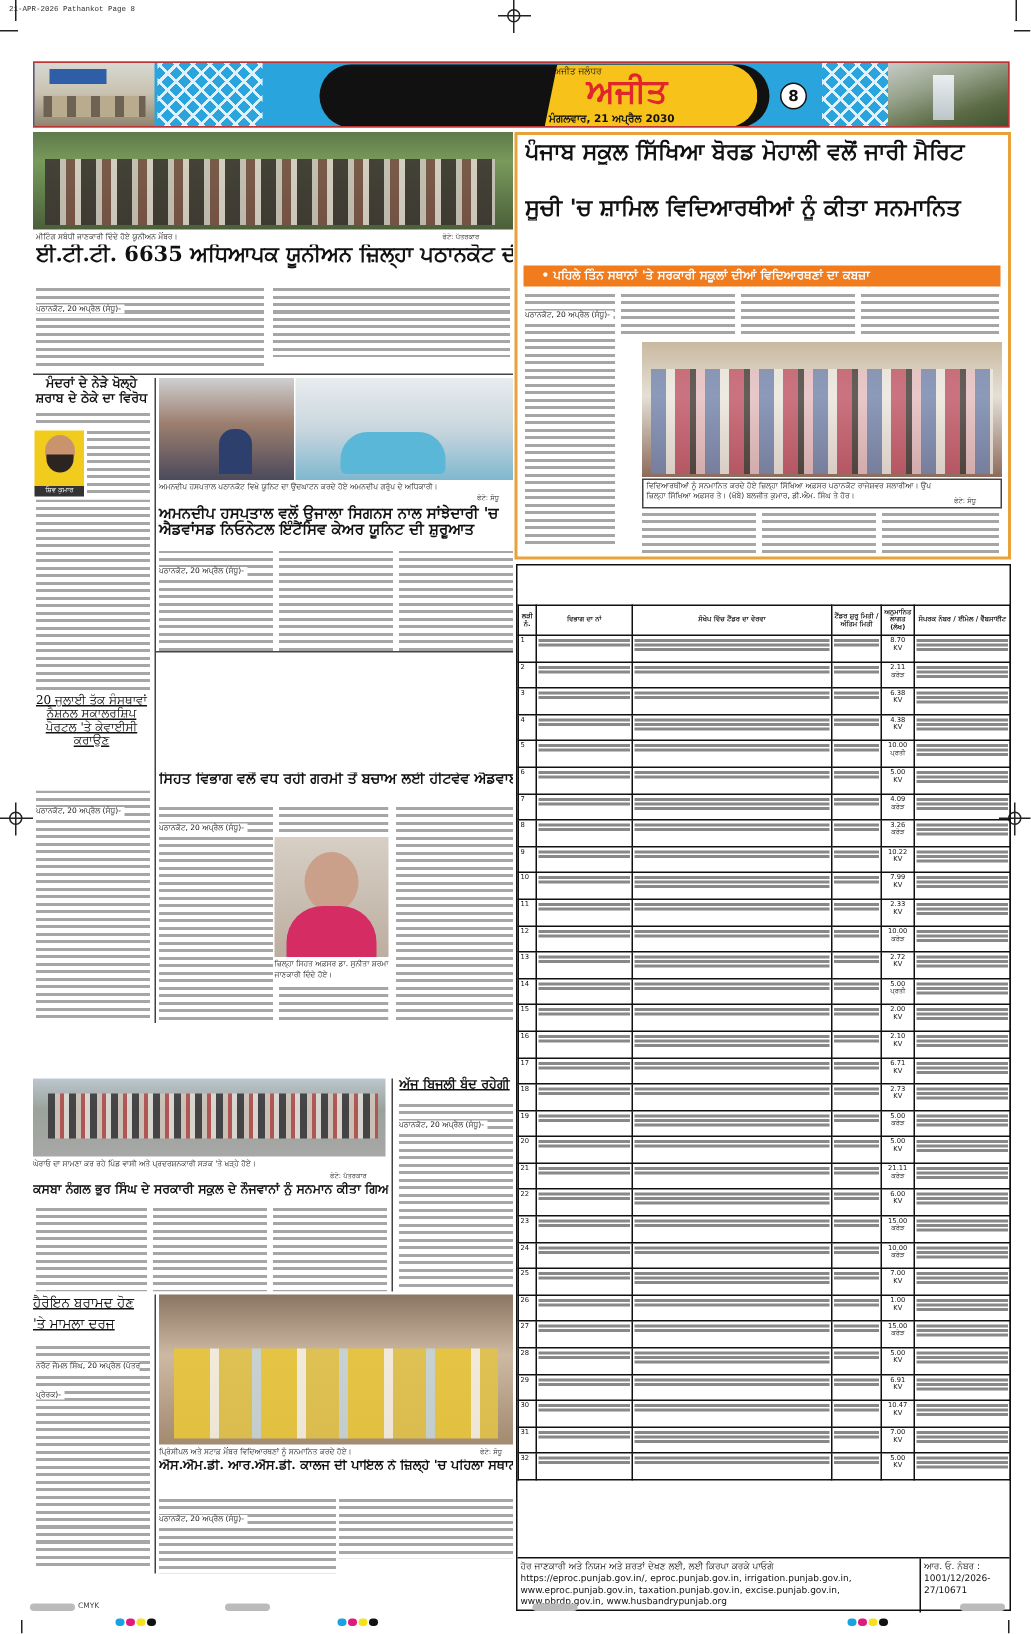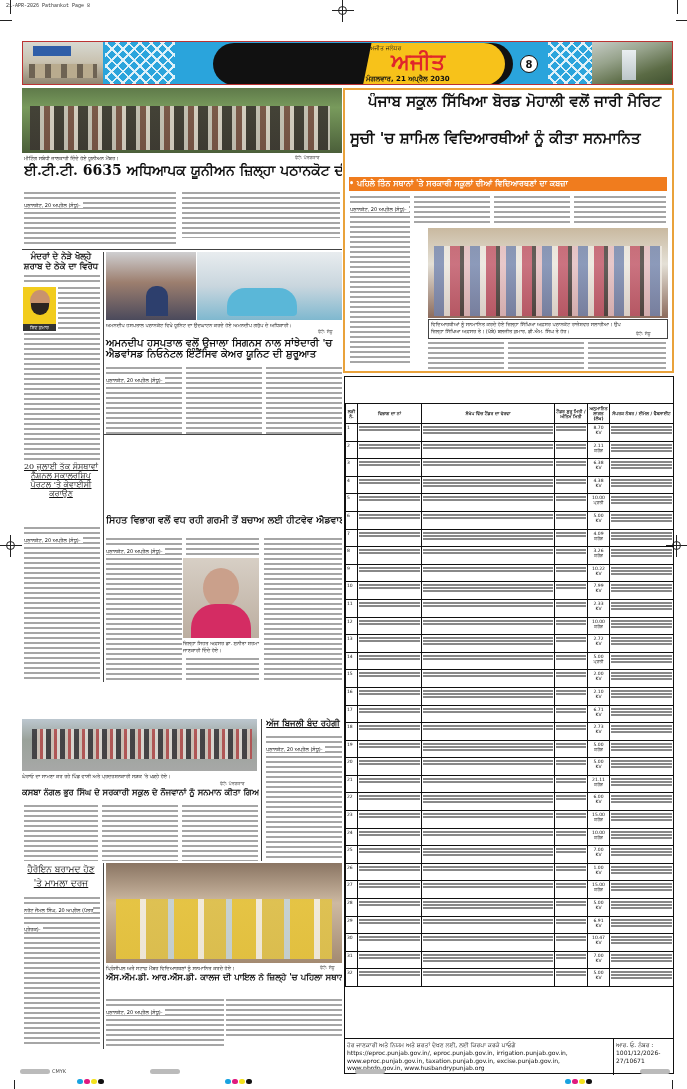--- a/index.html
+++ b/index.html
@@ -43,21 +43,21 @@
   .textcol { position: absolute; overflow: hidden; }
   .textcol::before { content:""; position:absolute; inset:0;
     background: repeating-linear-gradient(180deg, #5d5d5d 0 2px, transparent 2px 5px); opacity:.55; }
   .textcol .lead { position: relative; font-size: 5px; background:#fff; padding-right:2px; line-height:5px; z-index:1; }
   .vrule { position:absolute; width:1px; background:#444; }
   .hrule { position:absolute; height:1px; background:#444; }
   .boxed { position:absolute; border:1px solid #444; }
 
   
   .rt-box { position:absolute; left: 343px; top: 88px; width: 331px; height: 285px; border: 2px solid #e9a23b; }
-  .rt-strip { position:absolute; left: 349px; top: 177px; width: 318px; height: 14px; background:#f07c1e; color:#fff; font-size:8px; font-weight:bold; display:flex; align-items:center; padding-left:0; }
+  .rt-strip { position:absolute; left: 349px; top: 177px; width: 318px; height: 14px; background:#f07c1e; color:#fff; font-size:8px; font-weight:bold; display:flex; align-items:center; padding-left:12px; }
 
   
   .tender { position:absolute; left: 344px; top: 376px; width: 330px; height: 698px; border: 1px solid #111; }
   .tender-head { position:absolute; left: 0; top: 0; width: 328px; height: 26px; background:#111; }
   .tender-logo { position:absolute; left: 5px; top: 2px; width: 22px; height: 22px; background: radial-gradient(circle,#999 0 40%,#ddd 41% 60%,#777 61%); border-radius:3px; }
   .tender-logo-r { position:absolute; right: 6px; top: 2px; width: 22px; height: 22px; border-radius:50%; background: radial-gradient(circle,#eee 0 30%,#aaa 31% 70%,#ddd 71%); }
   .tender-gov { position:absolute; left: 50px; top: 3px; font-size: 15px; font-weight:bold; color:#fff; font-family:"DejaVu Serif", serif; }
   .tender-notice { position:absolute; left: 186px; top: 4px; width: 90px; height: 18px; background:#fff; color:#111; font-size: 12px; font-weight:bold; display:flex; align-items:center; justify-content:center; font-family:"DejaVu Serif", serif; }
   table.tt { position:absolute; left: 0; top: 26px; width: 328px; border-collapse: collapse; font-size: 4.5px; table-layout: fixed; }
   table.tt th, table.tt td { border: 1px solid #111; padding: 1px; vertical-align: top; line-height: 5px; overflow:hidden; }
@@ -157,35 +157,35 @@
 <div class="caption" style="left:22px;top:773px;width:235px">ਘੇਰਾਓ ਦਾ ਸਾਮਣਾ ਕਰ ਰਹੇ ਪਿੰਡ ਵਾਸੀ ਅਤੇ ਪ੍ਰਦਰਸ਼ਨਕਾਰੀ ਸੜਕ 'ਤੇ ਖੜ੍ਹੇ ਹੋਏ।</div>
 <div class="credit" style="left:220px;top:781px">ਫੋਟੋ: ਪੱਤਰਕਾਰ</div>
 <div class="headline" style="left:22px;top:788px;width:237px;font-size:8.4px;white-space:nowrap;overflow:hidden">ਕਸਬਾ ਨੰਗਲ ਭੂਰ ਸਿੰਘ ਦੇ ਸਰਕਾਰੀ ਸਕੂਲ ਦੇ ਨੌਜਵਾਨਾਂ ਨੂੰ ਸਨਮਾਨ ਕੀਤਾ ਗਿਆ ਖੇਡਾਂ ਦਾ ਸਾਮਾਨ ਭੇਟ</div>
 <div class="textcol" style="left:24px;top:805px;width:74px;height:56px"></div>
 <div class="textcol" style="left:102px;top:805px;width:76px;height:56px"></div>
 <div class="textcol" style="left:182px;top:805px;width:76px;height:56px"></div>
 <div class="vrule" style="left:261px;top:719px;height:142px"></div>
 <div class="headline" style="left:264px;top:719px;width:78px;font-size:8.5px;text-align:center;text-decoration:underline">ਅੱਜ ਬਿਜਲੀ ਬੰਦ ਰਹੇਗੀ</div>
 <div class="textcol" style="left:266px;top:736px;width:76px;height:124px"><span class="lead">ਪਠਾਨਕੋਟ, 20 ਅਪ੍ਰੈਲ (ਸੰਧੂ)-</span></div>
 
-<div class="headline" style="left:22px;top:863px;width:78px;font-size:9px;text-align:center;text-decoration:underline;font-weight:normal;line-height:1.5">ਹੈਰੋਇਨ ਬਰਾਮਦ ਹੋਣ 'ਤੇ ਮਾਮਲਾ ਦਰਜ</div>
+<div class="headline" style="left:22px;top:863px;width:78px;font-size:9px;text-decoration:underline;font-weight:normal;line-height:1.5">ਹੈਰੋਇਨ ਬਰਾਮਦ ਹੋਣ 'ਤੇ ਮਾਮਲਾ ਦਰਜ</div>
 <div class="textcol" style="left:24px;top:897px;width:76px;height:150px"><span class="lead">ਨਰੋਟ ਜੈਮਲ ਸਿੰਘ, 20 ਅਪ੍ਰੈਲ (ਪੱਤਰ ਪ੍ਰੇਰਕ)-</span></div>
 <div class="vrule" style="left:103px;top:863px;height:186px"></div>
 
 <div class="photo" style="left:106px;top:863px;width:236px;height:100px;background:linear-gradient(180deg,#8a7563 0%,#cdb9a2 40%,#a38a71 100%);">
   <div style="position:absolute;left:10px;top:36px;width:216px;height:60px;background:repeating-linear-gradient(90deg,#e8c53a 0 24px,#f5efe0 24px 30px,#e0c24a 30px 52px,#c6d4d6 52px 58px);opacity:.9"></div>
 </div>
 <div class="caption" style="left:106px;top:965px;width:236px">ਪ੍ਰਿੰਸੀਪਲ ਅਤੇ ਸਟਾਫ਼ ਮੈਂਬਰ ਵਿਦਿਆਰਥਣਾਂ ਨੂੰ ਸਨਮਾਨਿਤ ਕਰਦੇ ਹੋਏ।</div>
 <div class="credit" style="left:320px;top:965px">ਫੋਟੋ: ਸੰਧੂ</div>
 <div class="headline" style="left:106px;top:973px;width:236px;font-size:8.6px;white-space:nowrap;overflow:hidden">ਐੱਸ.ਐੱਮ.ਡੀ. ਆਰ.ਐੱਸ.ਡੀ. ਕਾਲਜ ਦੀ ਪਾਇਲ ਨੇ ਜ਼ਿਲ੍ਹੇ 'ਚ ਪਹਿਲਾ ਸਥਾਨ ਹਾਸਲ ਕੀਤਾ</div>
 <div class="textcol" style="left:106px;top:999px;width:118px;height:50px"><span class="lead">ਪਠਾਨਕੋਟ, 20 ਅਪ੍ਰੈਲ (ਸੰਧੂ)-</span></div>
 <div class="textcol" style="left:226px;top:999px;width:116px;height:40px"></div>
 
 <div class="rt-box"></div>
-<div class="headline" style="left:368px;top:93px;width:320px;font-size:15px;white-space:nowrap;overflow:hidden">ਪੰਜਾਬ ਸਕੂਲ ਸਿੱਖਿਆ ਬੋਰਡ ਮੋਹਾਲੀ ਵਲੋਂ ਜਾਰੀ ਮੈਰਿਟ</div>
+<div class="headline" style="left:350px;top:93px;width:320px;font-size:15px;white-space:nowrap;overflow:hidden">ਪੰਜਾਬ ਸਕੂਲ ਸਿੱਖਿਆ ਬੋਰਡ ਮੋਹਾਲੀ ਵਲੋਂ ਜਾਰੀ ਮੈਰਿਟ</div>
 <div class="headline" style="left:350px;top:130px;width:320px;font-size:15px;white-space:nowrap;overflow:hidden">ਸੂਚੀ 'ਚ ਸ਼ਾਮਿਲ ਵਿਦਿਆਰਥੀਆਂ ਨੂੰ ਕੀਤਾ ਸਨਮਾਨਿਤ</div>
 <div class="rt-strip">• ਪਹਿਲੇ ਤਿੰਨ ਸਥਾਨਾਂ 'ਤੇ ਸਰਕਾਰੀ ਸਕੂਲਾਂ ਦੀਆਂ ਵਿਦਿਆਰਥਣਾਂ ਦਾ ਕਬਜ਼ਾ</div>
 <div class="textcol" style="left:350px;top:196px;width:60px;height:170px"><span class="lead">ਪਠਾਨਕੋਟ, 20 ਅਪ੍ਰੈਲ (ਸੰਧੂ)-</span></div>
 <div class="textcol" style="left:414px;top:196px;width:76px;height:30px"></div>
 <div class="textcol" style="left:494px;top:196px;width:76px;height:30px"></div>
 <div class="textcol" style="left:574px;top:196px;width:92px;height:30px"></div>
 <div class="photo" style="left:428px;top:228px;width:240px;height:90px;background:linear-gradient(180deg,#c9b9a0 0%,#e4e0d6 40%,#8c6b5c 100%);">
   <div style="position:absolute;left:6px;top:18px;width:228px;height:70px;background:repeating-linear-gradient(90deg,#6f83b1 0 10px,#f1ede6 10px 16px,#c24f64 16px 26px,#3a3432 26px 30px,#e9c0c6 30px 36px);opacity:.75"></div>
 </div>
 <div class="boxed" style="left:428px;top:319px;width:240px;height:20px;background:#fff"></div>

